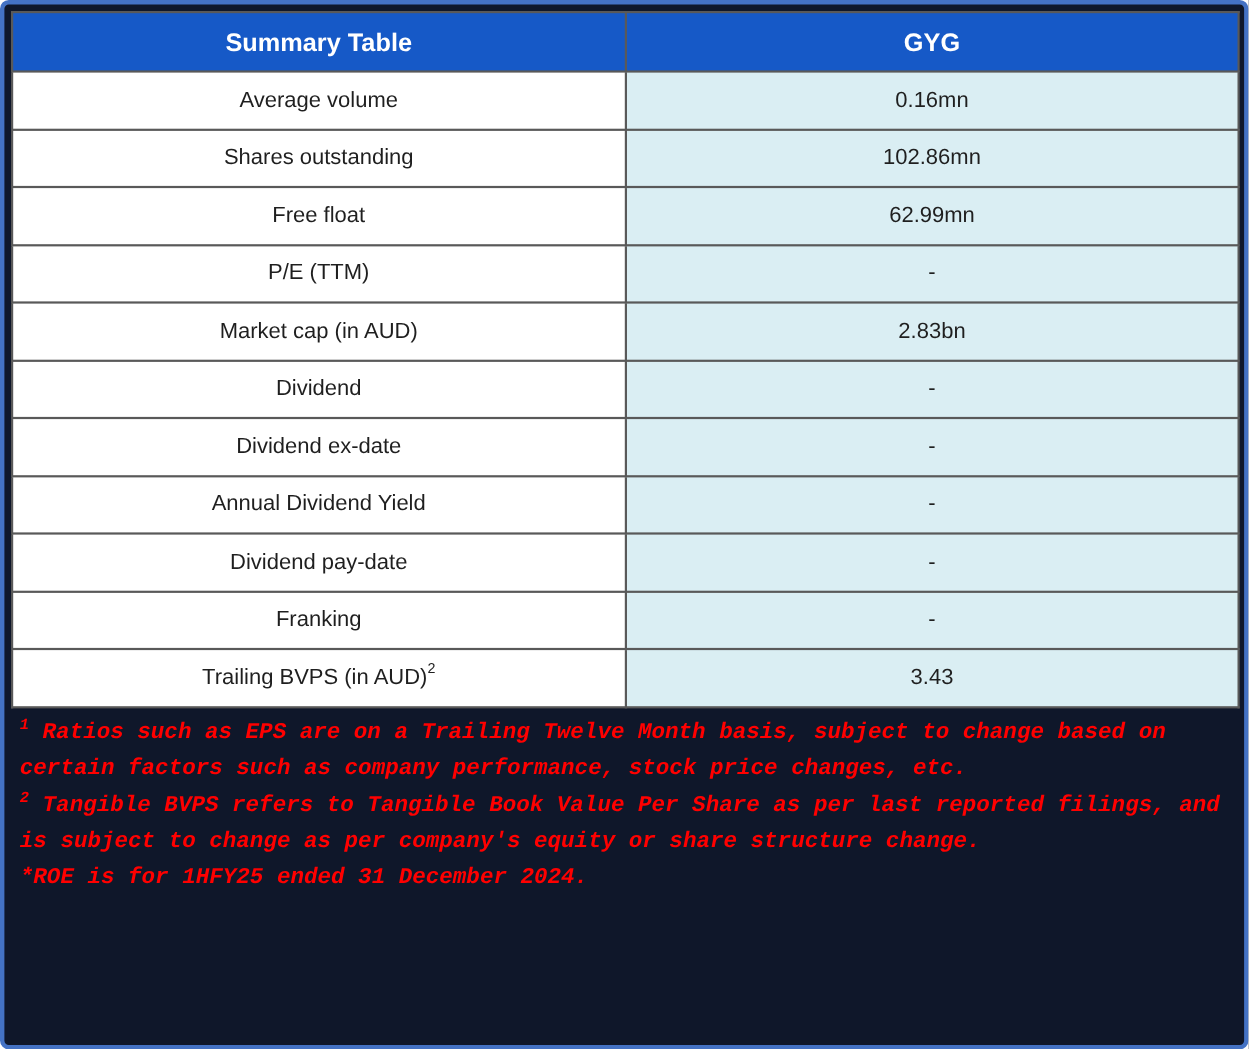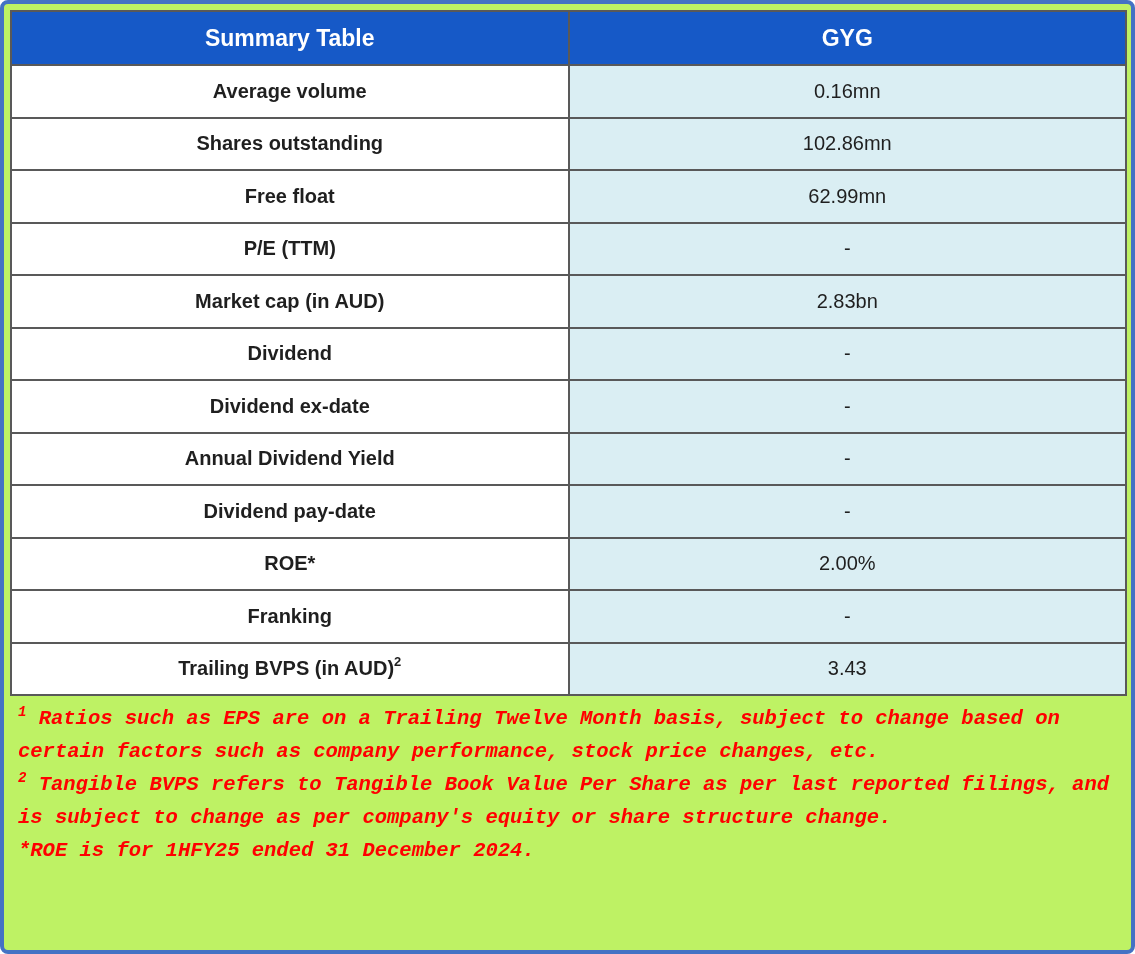--- a/index.html
+++ b/index.html
@@ -7,21 +7,21 @@
     padding: 0;
     background: #ffffff;
     font-family: "Liberation Sans", sans-serif;
   }
   .frame {
     box-sizing: border-box;
     width: 1135px;
     height: 954px;
     border: 4px solid #4472c4;
     border-radius: 8px;
-    background: #bef264;
+    background: #0f172a;
     padding: 6px 6px 4px 6px;
     overflow: hidden;
   }
   table.summary {
     width: 1117px;
     border-collapse: collapse;
     table-layout: fixed;
   }
   table.summary th,
   table.summary td {
@@ -35,21 +35,21 @@
     color: #ffffff;
     font-size: 23px;
     font-weight: bold;
     height: 52px;
   }
   table.summary td {
     font-size: 20px;
     color: #1f1f1f;
     height: 50.5px;
   }
-  td.label-cell { background: #ffffff; font-weight: bold; }
+  td.label-cell { background: #ffffff; }
   td.value-cell { background: #daeef3; }
   td sup {
     font-size: 13px;
     line-height: 0;
     position: relative;
     top: -2px;
   }
   .notes {
     padding: 6px 10px 0 8px;
     color: #ff0000;
@@ -108,24 +108,20 @@
       </tr>
       <tr>
         <td class="label-cell">Annual Dividend Yield</td>
         <td class="value-cell">-</td>
       </tr>
       <tr>
         <td class="label-cell">Dividend pay-date</td>
         <td class="value-cell">-</td>
       </tr>
       <tr>
-        <td class="label-cell">ROE*</td>
-        <td class="value-cell">2.00%</td>
-      </tr>
-      <tr>
         <td class="label-cell">Franking</td>
         <td class="value-cell">-</td>
       </tr>
       <tr>
         <td class="label-cell"><span>Trailing BVPS (in AUD)</span><sup>2</sup></td>
         <td class="value-cell">3.43</td>
       </tr>
     </tbody>
   </table>
 

